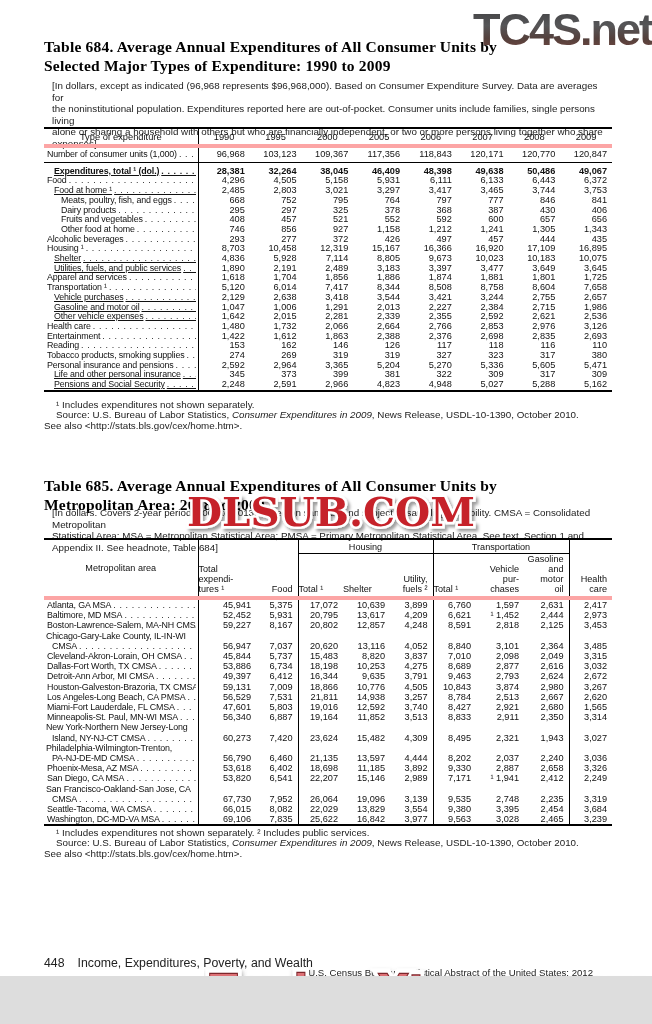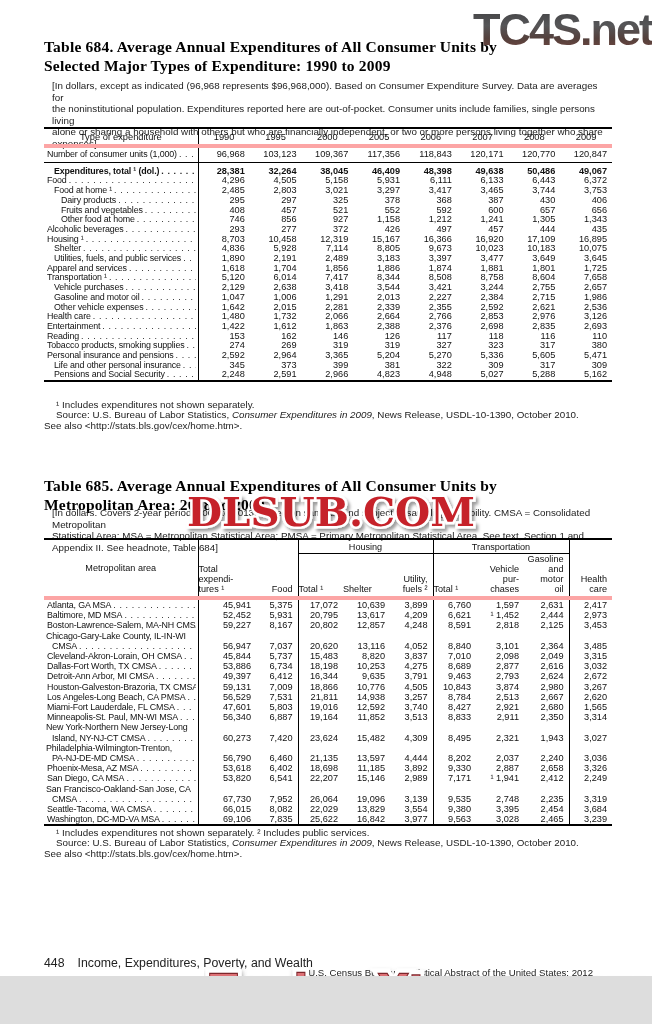--- a/index.html
+++ b/index.html
@@ -32,21 +32,21 @@
   .t684 thead th{padding:3px 0 2px;text-align:center;font-size:9.3px;}
   .t684 tbody td{height:9.6px;line-height:9.7px;}
   .t684 tr.rule-below td{border-bottom:1px solid #000;padding-bottom:2px;padding-top:2px;}
   .t684 tr.pad-top td{padding-top:4px;}
   tr.bold td, tr.bold .dots::before{font-weight:bold;}
   td.stub{padding:0 2px;}
   .lw{display:flex;align-items:center;overflow:hidden;}
   .lbl{white-space:nowrap;font-size:8.9px;letter-spacing:-.15px;}
   .dots{flex:1 1 auto;overflow:hidden;white-space:nowrap;padding-left:2px;color:#222;font-size:8.9px;}
   .dots::before{content:". . . . . . . . . . . . . . . . . . . . . . . . . . . . . . . . . . . . . . . . . . . . .";letter-spacing:.6px;}
-  .ind1{padding-left:8px;} .ind2{padding-left:15px;} .ind0{padding-left:1px;}
+  .ind1{padding-left:8px;text-decoration:underline;} .ind2{padding-left:15px;} .ind0{padding-left:1px;}
   
   .t685 thead th{font-size:9.1px;line-height:10px;vertical-align:bottom;white-space:pre-line;}
   .t685 th.stubhead{vertical-align:middle;text-align:center;}
   .t685 th.grpcell{border-bottom:1px solid #000;text-align:center;padding:2px 0 1px;}
   .t685 th.rt{text-align:right;padding:0 5px 2px 0;}
   .t685 th.ctr{text-align:left;padding:16px 0 2px 0;}
   .vl{border-left:1px solid #000;}
   .t685 tbody td{height:10.2px;line-height:10.2px;vertical-align:bottom;}
   .t685 .l1{white-space:nowrap;font-size:8.9px;letter-spacing:-.15px;line-height:10.2px;}
   .t685 .cont{padding-left:6px;}
@@ -157,20 +157,36 @@
               </div>
             </td>
             <td class="num">2,485</td>
             <td class="num">2,803</td>
             <td class="num">3,021</td>
             <td class="num">3,297</td>
             <td class="num">3,417</td>
             <td class="num">3,465</td>
             <td class="num">3,744</td>
             <td class="num">3,753</td>
+          </tr>
+          <tr>
+            <td class="stub">
+              <div class="lw ind2">
+                <span class="lbl">Meats, poultry, fish, and eggs</span>
+                <span class="dots"></span>
+              </div>
+            </td>
+            <td class="num">668</td>
+            <td class="num">752</td>
+            <td class="num">795</td>
+            <td class="num">764</td>
+            <td class="num">797</td>
+            <td class="num">777</td>
+            <td class="num">846</td>
+            <td class="num">841</td>
           </tr>
           <tr>
             <td class="stub">
               <div class="lw ind2">
                 <span class="lbl">Dairy products</span>
                 <span class="dots"></span>
               </div>
             </td>
             <td class="num">295</td>
             <td class="num">297</td>

